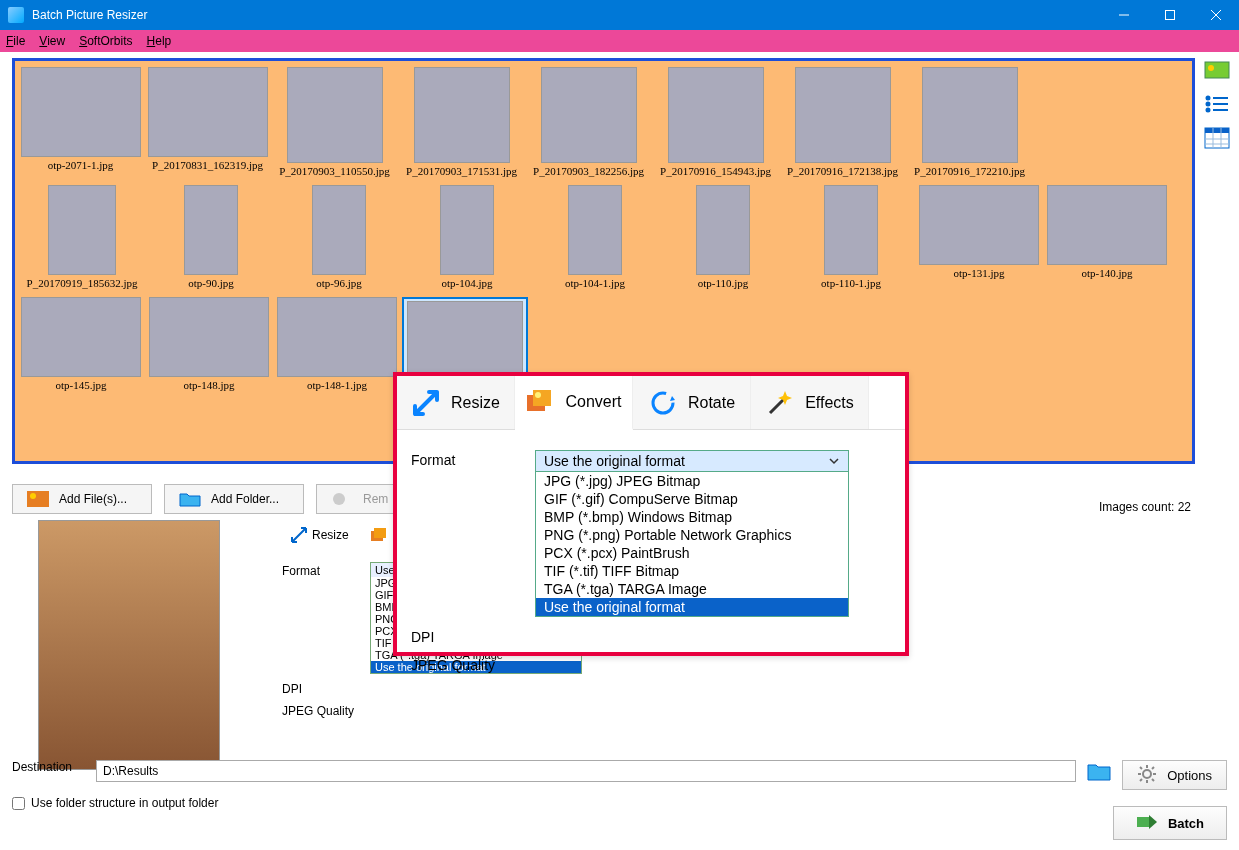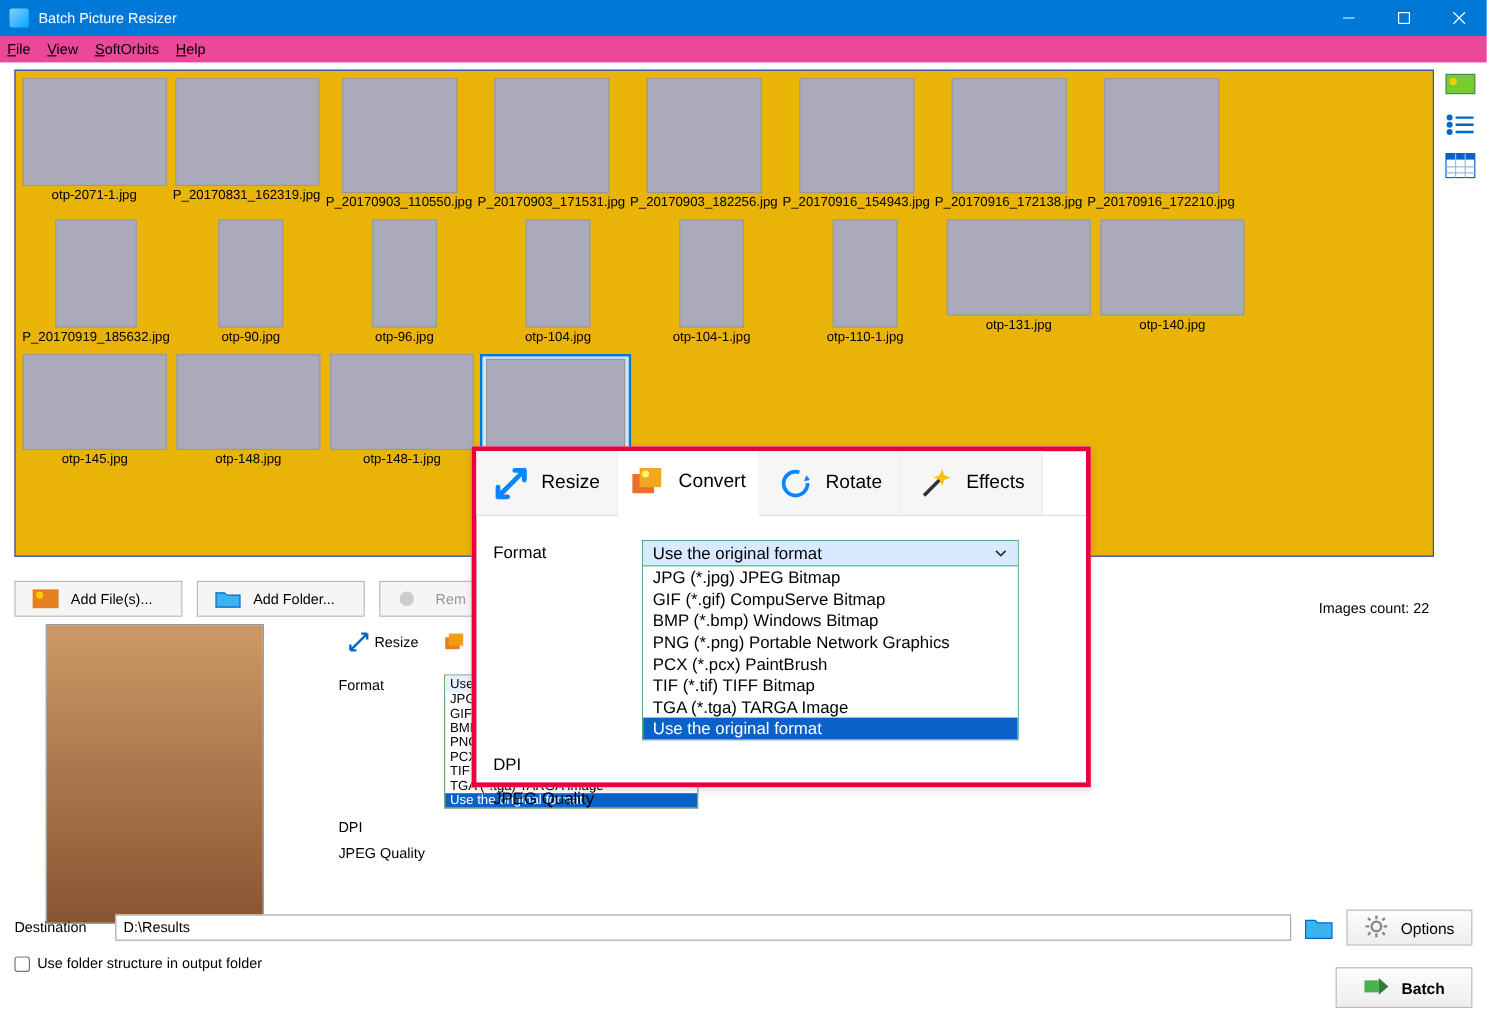--- a/index.html
+++ b/index.html
@@ -7,21 +7,21 @@
   .titlebar { background: #0078d7; color: #fff; height: 30px; display: flex; align-items: center; padding-left: 8px; }
   .titlebar .app-icon { width: 16px; height: 16px; background: linear-gradient(135deg,#8cf,#0af); margin-right: 8px; border-radius:2px;}
   .titlebar .title { flex: 1; font-size: 12px; }
   .win-controls { display: flex; }
   .win-btn { width: 46px; height: 30px; display: flex; align-items: center; justify-content: center; color:#fff; }
   .win-btn svg { width:10px; height:10px; stroke:#fff; stroke-width:1; fill:none;}
   .menubar { height: 22px; background: #ec4899; display: flex; align-items: center; padding: 0 6px; gap: 14px; color:#000;}
   .menubar span { cursor: default; }
   .menubar span::first-letter{ text-decoration: underline;}
   .main { position:absolute; top:52px; left:0; right:0; bottom:0; }
-  .thumb-area { position:absolute; top:6px; left:12px; right:44px; height:406px; border:1px solid #1d4ed8; background:#eab308; overflow:hidden; padding:4px 2px;}
+  .thumb-area { position:absolute; top:6px; left:12px; right:44px; height:406px; border:3px solid #1d4ed8; background:#fdba74; overflow:hidden; padding:4px 2px;font-family:Liberation Serif, serif;}
   .view-icons { position:absolute; top:6px; right:6px; width:32px; display:flex; flex-direction:column; gap:10px; align-items:center;}
   .view-icons .vicon { width:28px; height:24px; display:flex; align-items:center; justify-content:center;}
   .row { display:flex; }
   .cell { display:flex; flex-direction:column; align-items:center; margin:2px 1px 6px; }
   .cell .img { background:#aab; border:1px solid #999; }
   .cell .cap { font-size:11px; margin-top:2px; text-align:center; white-space:nowrap;}
   .row1 .cell { width:125px;} .row1 .img{ width:96px; height:96px;}
   .row1 .c0 .img{ width:120px; height:90px;}
   .row1 .c1 .img{ width:120px; height:90px;}
   .row2 .cell { width:126px;} .row2 .img{ width:54px; height:90px;}
@@ -40,21 +40,21 @@
   .small-tabs{ display:flex; height:30px;}
   .stab{ display:flex; align-items:center; gap:4px; padding:0 10px; font-size:12px;}
   .stab .sic{ width:18px; height:18px;}
   .sform{ padding:6px 2px; font-size:12px;}
   .sform .srow{ display:flex; align-items:flex-start; margin:6px 0; gap:8px;}
   .sform .lbl{ width:80px; padding-top:2px;}
   .combo{ border:1px solid #7a7; background:#fff; font-size:11px;}
   .combo .sel{ display:flex; justify-content:space-between; padding:1px 4px; background:#e8f0ff;}
   .combo .opts div{ padding:0 4px;}
   .combo .opts .hi{ background:#0a62c9; color:#fff;}
-  .dest-row{ position:absolute; left:12px; right:12px; bottom:64px; height:26px; display:flex; align-items:center; gap:10px;}
+  .dest-row{ position:absolute; left:12px; right:12px; bottom:64px; height:26px; display:flex; align-items:flex-start; gap:10px;}
   .dest-row .lbl{ width:74px;}
   .dest-row input{ flex:1; height:22px; border:1px solid #aaa; padding:0 6px; font-size:12px;}
   .folder-check{ position:absolute; left:12px; bottom:40px; display:flex; align-items:center; gap:6px; font-size:12px;}
   .folder-check input{ width:13px; height:13px;}
   .btn{ height:30px; border:1px solid #bbb; background:linear-gradient(#fdfdfd,#ededed); display:flex; align-items:center; padding:0 14px; gap:10px; font-size:13px;}
   .options-btn{ position:absolute; right:12px; bottom:64px;}
   .start-btn{ position:absolute; right:12px; bottom:10px; font-weight:bold; padding:0 22px; height:34px;}
   .folder-ic{ width:26px; height:22px; display:flex; align-items:center; justify-content:center;}
   
   .overlay{ position:absolute; left:393px; top:320px; width:516px; height:284px; border:4px solid #e8003f; background:#fff; box-shadow:0 2px 6px rgba(0,0,0,.15);}
@@ -162,20 +162,24 @@
       <div class="cell">
           <div class="img g4"></div>
           <div class="cap">otp-104.jpg</div>
         </div>
       <div class="cell">
           <div class="img g4"></div>
           <div class="cap">otp-104-1.jpg</div>
         </div>
       <div class="cell">
           <div class="img g6"></div>
+          <div class="cap">otp-110.jpg</div>
+        </div>
+      <div class="cell">
+          <div class="img g6"></div>
           <div class="cap">otp-110-1.jpg</div>
         </div>
       <div class="cell c7">
           <div class="img g8"></div>
           <div class="cap">otp-131.jpg</div>
         </div>
       <div class="cell c8">
           <div class="img g8"></div>
           <div class="cap">otp-140.jpg</div>
         </div>

